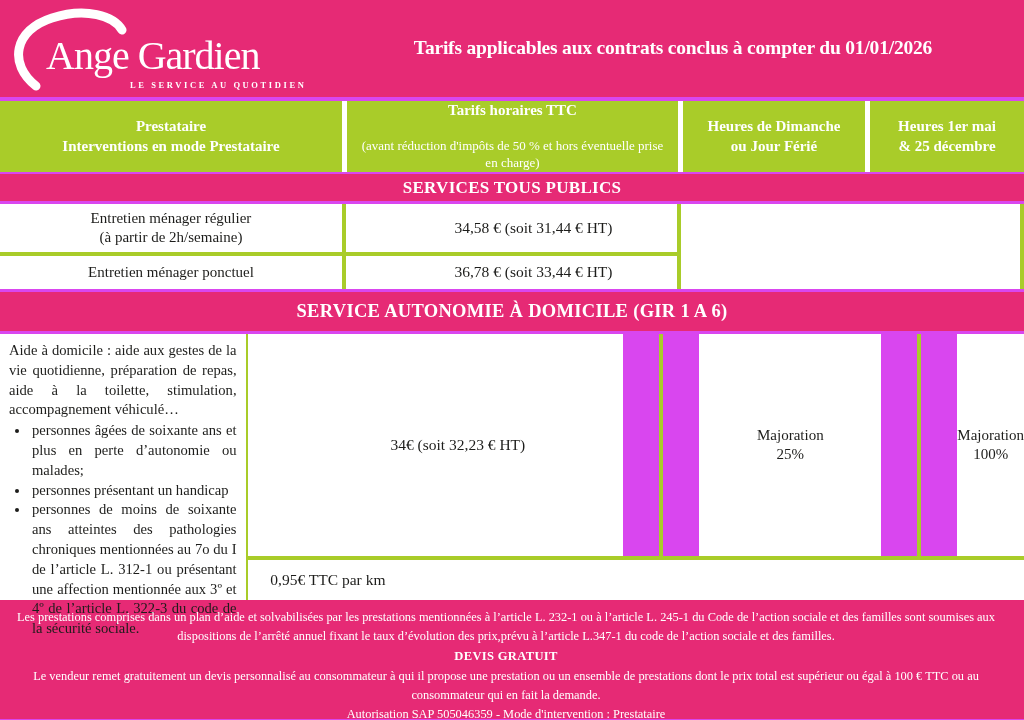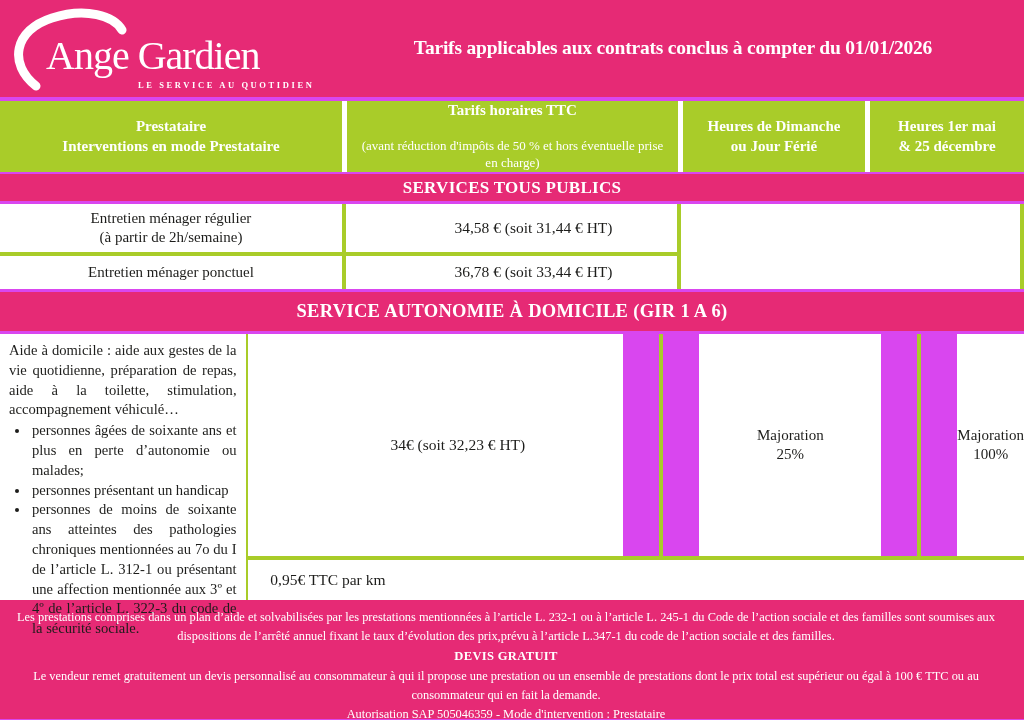--- a/index.html
+++ b/index.html
@@ -10,21 +10,21 @@
   }
   
   .top-header { height:97px; background:#e62a75; position:relative; }
   .logo { position:absolute; left:16px; top:8px; width:310px; height:86px; }
   .logo-swoosh { position:absolute; left:-4px; top:-2px; }
   .logo-text {
     position:absolute; left:30px; top:24px; color:#fff;
     font-size:40px; font-weight:400; letter-spacing:-1px; white-space:nowrap;
   }
   .logo-tagline {
-    position:absolute; left:122px; top:72px; color:#fff;
+    position:absolute; left:114px; top:72px; color:#fff;
     font-size:8.5px; font-weight:bold; letter-spacing:2.6px; white-space:nowrap;
   }
   .header-title {
     position:absolute; left:338px; right:16px; top:37px; text-align:center;
     color:#fff; font-size:19.5px; font-weight:bold; white-space:nowrap; letter-spacing:-0.2px;
   }
   
   .gap2 { height:2px; } .gap3 { height:3px; } .gap4 { height:4px; }
   .green-row { height:71px; display:flex; gap:5px; background:#fff; }
   .gcell {

